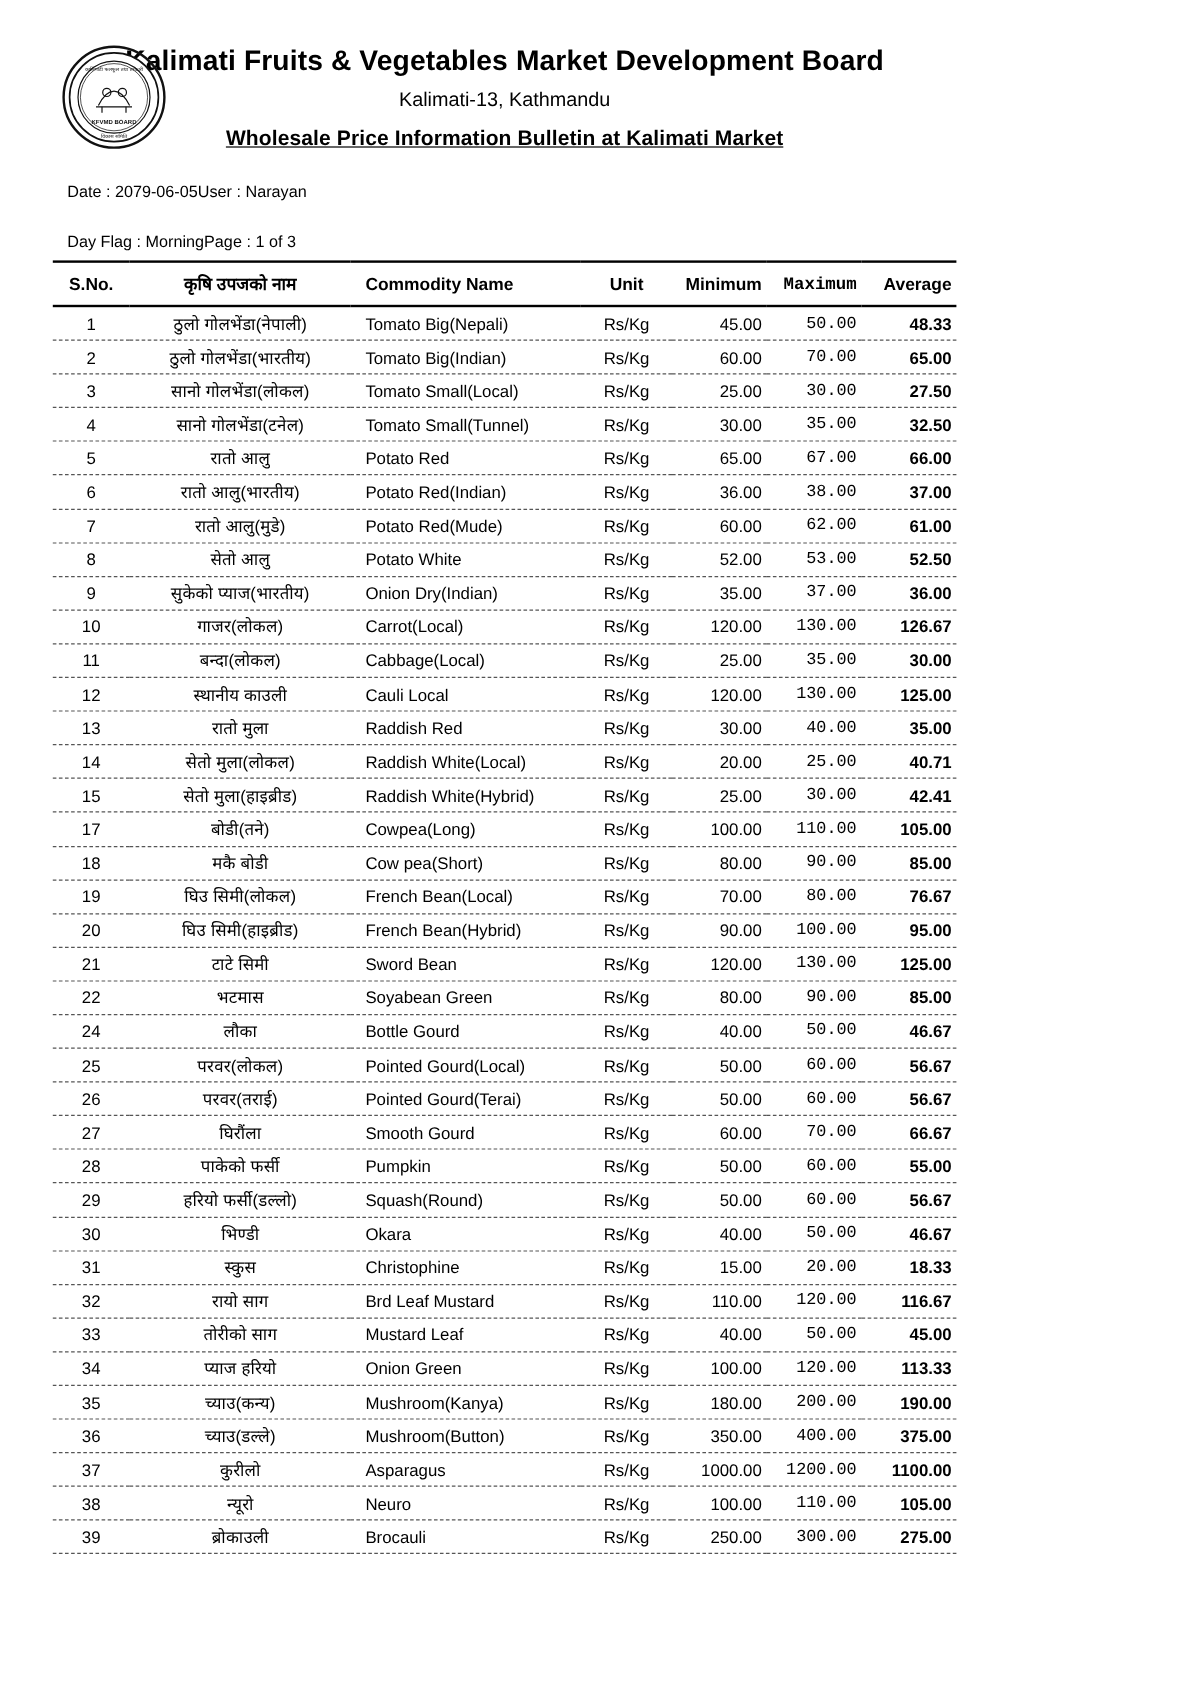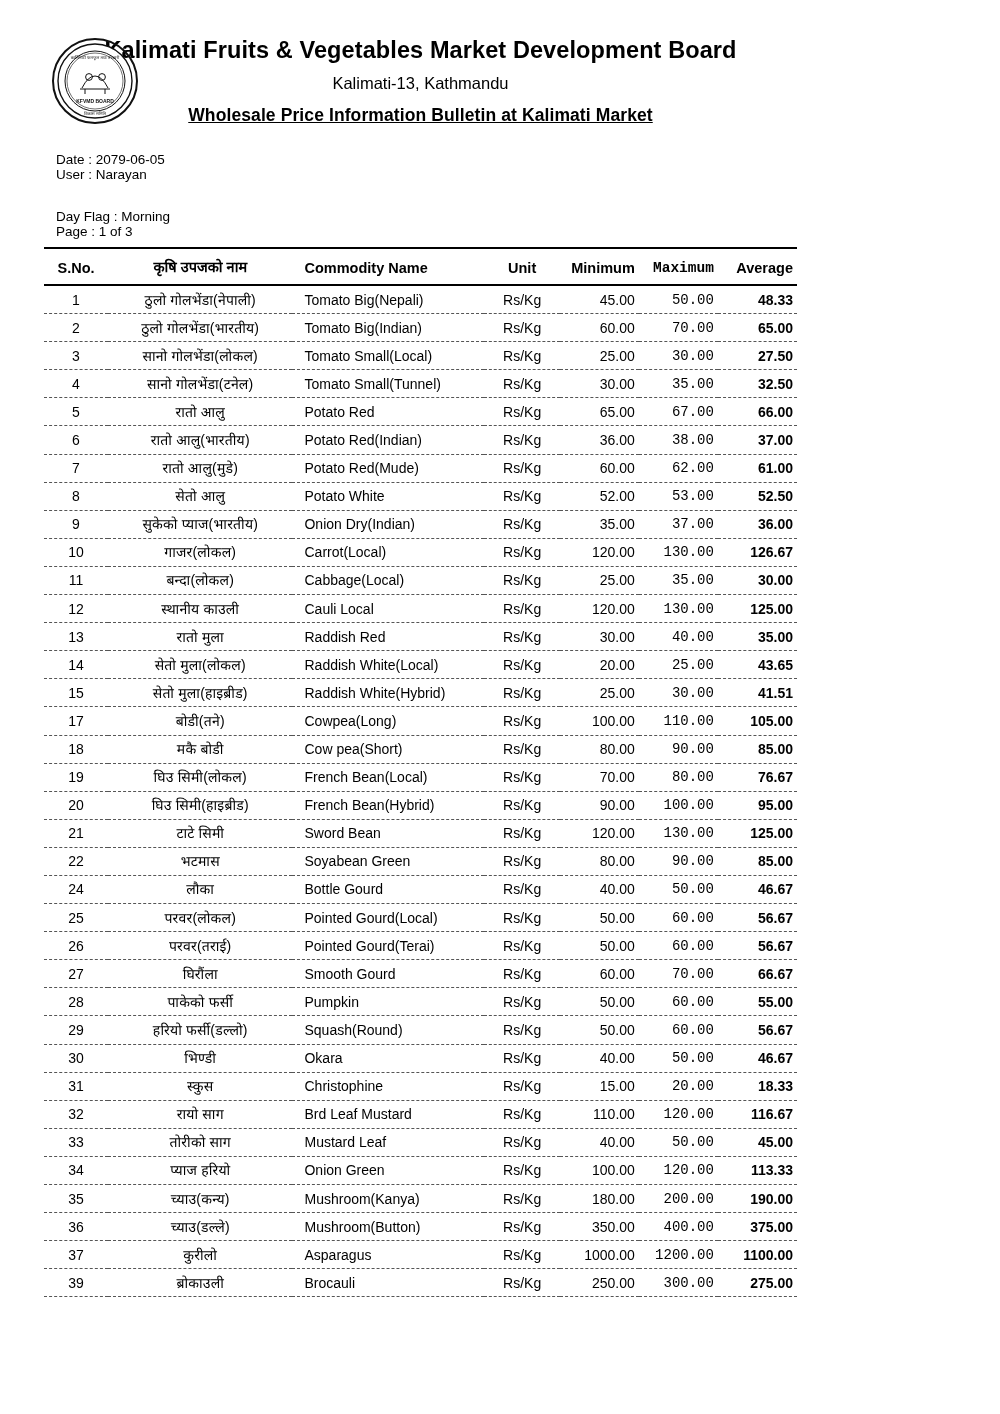--- a/index.html
+++ b/index.html
@@ -57,26 +57,25 @@
   .bulletin-title {
     font-size: 17.5px;
     font-weight: bold;
     margin-top: 11px;
     text-decoration: underline;
     letter-spacing: 0.1px;
   }
   
   .meta-row {
     display: flex;
-    justify-content: center;
+    justify-content: flex-start;
     align-items: baseline;
     font-size: 13.5px;
     margin-top: 12px;
     padding: 0 10px 0 12px;
-    flex-direction: column;
   }
   .meta-row.second { margin-top: 27px; }
 
   
   table.price {
     width: 100%;
     border-collapse: collapse;
     margin-top: 8px;
     table-layout: fixed;
   }
@@ -296,30 +295,30 @@
             <td class="col-max">40.00</td>
             <td class="col-avg">35.00</td>
           </tr>
           <tr>
             <td class="col-sn">14</td>
             <td class="col-np">सेतो  मुला(लोकल)</td>
             <td class="col-en">Raddish White(Local)</td>
             <td class="col-unit">Rs/Kg</td>
             <td class="col-min">20.00</td>
             <td class="col-max">25.00</td>
-            <td class="col-avg">43.65</td>
+            <td class="col-avg">40.71</td>
           </tr>
           <tr>
             <td class="col-sn">15</td>
             <td class="col-np">सेतो  मुला(हाइब्रीड)</td>
             <td class="col-en">Raddish White(Hybrid)</td>
             <td class="col-unit">Rs/Kg</td>
             <td class="col-min">25.00</td>
             <td class="col-max">30.00</td>
-            <td class="col-avg">41.51</td>
+            <td class="col-avg">42.41</td>
           </tr>
           <tr>
             <td class="col-sn">17</td>
             <td class="col-np">बोडी(तने)</td>
             <td class="col-en">Cowpea(Long)</td>
             <td class="col-unit">Rs/Kg</td>
             <td class="col-min">100.00</td>
             <td class="col-max">110.00</td>
             <td class="col-avg">105.00</td>
           </tr>
@@ -488,20 +487,29 @@
           <tr>
             <td class="col-sn">37</td>
             <td class="col-np">कुरीलो</td>
             <td class="col-en">Asparagus</td>
             <td class="col-unit">Rs/Kg</td>
             <td class="col-min">1000.00</td>
             <td class="col-max">1200.00</td>
             <td class="col-avg">1100.00</td>
           </tr>
           <tr>
+            <td class="col-sn">38</td>
+            <td class="col-np">न्यूरो</td>
+            <td class="col-en">Neuro</td>
+            <td class="col-unit">Rs/Kg</td>
+            <td class="col-min">100.00</td>
+            <td class="col-max">110.00</td>
+            <td class="col-avg">105.00</td>
+          </tr>
+          <tr>
             <td class="col-sn">39</td>
             <td class="col-np">ब्रोकाउली</td>
             <td class="col-en">Brocauli</td>
             <td class="col-unit">Rs/Kg</td>
             <td class="col-min">250.00</td>
             <td class="col-max">300.00</td>
             <td class="col-avg">275.00</td>
           </tr>
         </tbody>
     </table>

